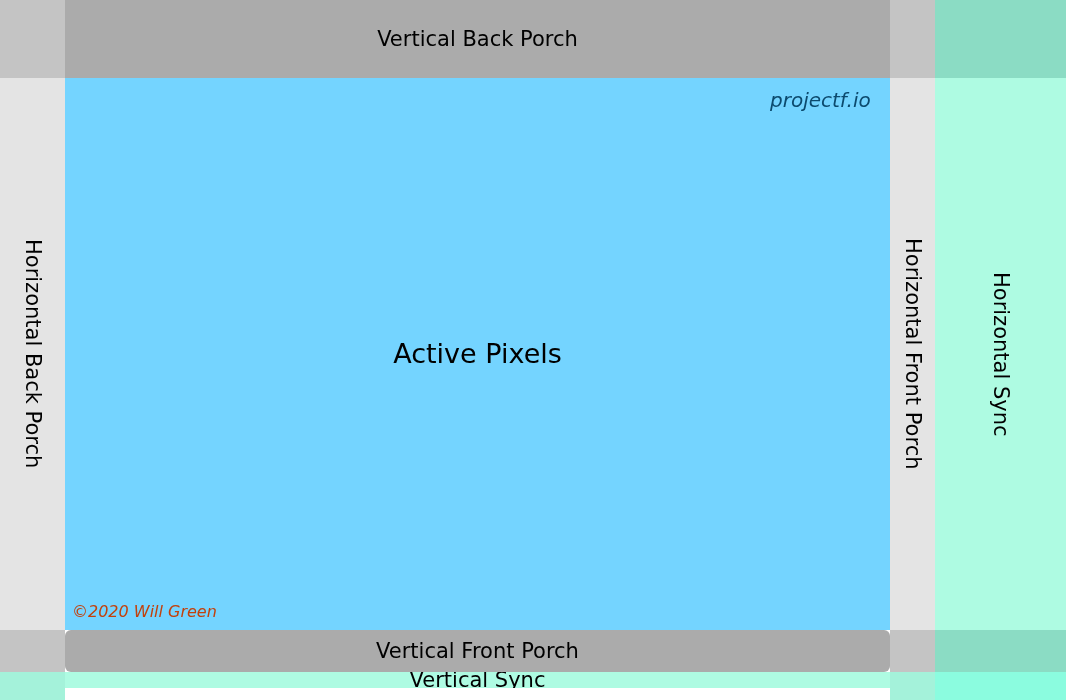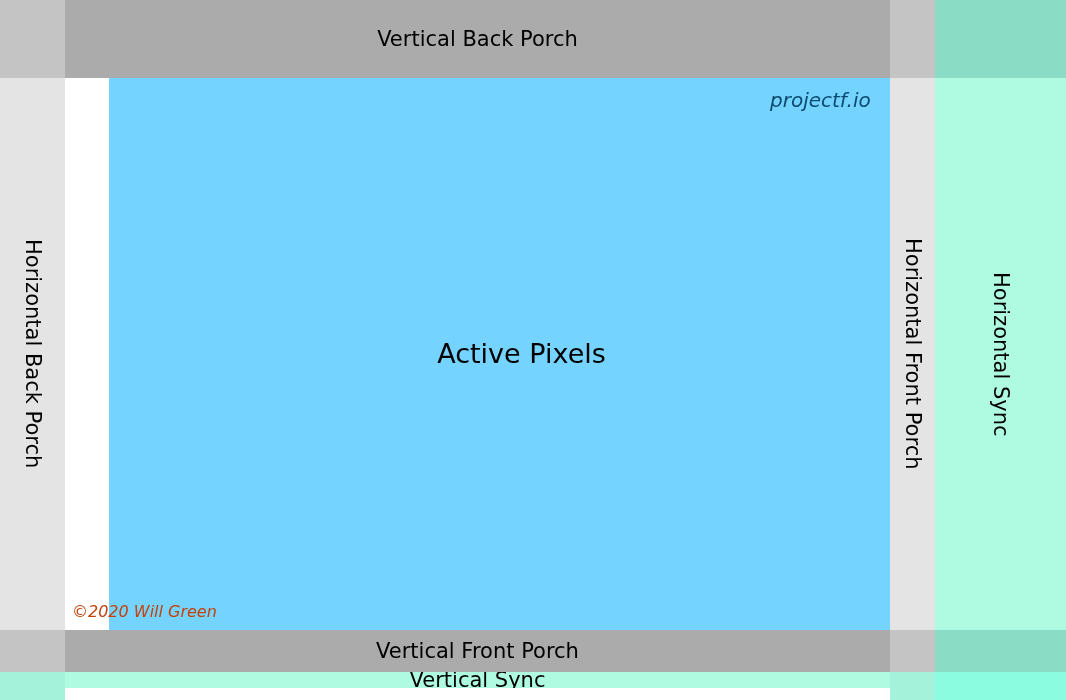--- a/index.html
+++ b/index.html
@@ -75,37 +75,37 @@
   </div>
 
   <div class="cell" style="left:890px; top:0px; width:45px; height:78px; background:#c4c4c4;"></div>
 
   <div class="cell" style="left:935px; top:0px; width:131px; height:78px; background:#8bdcc4;"></div>
 
   <div class="cell" style="left:0px; top:78px; width:65px; height:552px; background:#e4e4e4;">
     <span class="label label-v">Horizontal Back Porch</span>
   </div>
 
-  <div class="cell" style="left:65px; top:78px; width:825px; height:552px; background:#74d4ff;margin-left:44px;">
+  <div class="cell" style="left:65px; top:78px; width:825px; height:552px; background:#74d4ff;">
     <div class="label label-center">
       <div>Active Pixels</div>
     </div>
   </div>
 
   <div class="cell" style="left:890px; top:78px; width:45px; height:552px; background:#e4e4e4;">
     <span class="label label-v">Horizontal Front Porch</span>
   </div>
 
   <div class="cell" style="left:935px; top:78px; width:131px; height:552px; background:#aefbe2;">
     <span class="label label-v">Horizontal Sync</span>
   </div>
 
   <div class="cell" style="left:0px; top:630px; width:65px; height:42px; background:#c4c4c4;"></div>
 
-  <div class="cell" style="left:65px; top:630px; width:825px; height:42px; background:#ababab;">
+  <div class="cell" style="left:65px; top:630px; width:825px; height:42px; background:#ababab;border-radius:6px;">
     <span class="label label-h">Vertical Front Porch</span>
   </div>
 
   <div class="cell" style="left:890px; top:630px; width:45px; height:42px; background:#c4c4c4;"></div>
 
   <div class="cell" style="left:935px; top:630px; width:131px; height:42px; background:#8bdcc4;"></div>
 
   <div class="cell" style="left:0px; top:672px; width:65px; height:28px; background:#a4f2da;"></div>
 
   <div class="cell" style="left:65px; top:672px; width:825px; height:16px; background:#aefbe2;">

